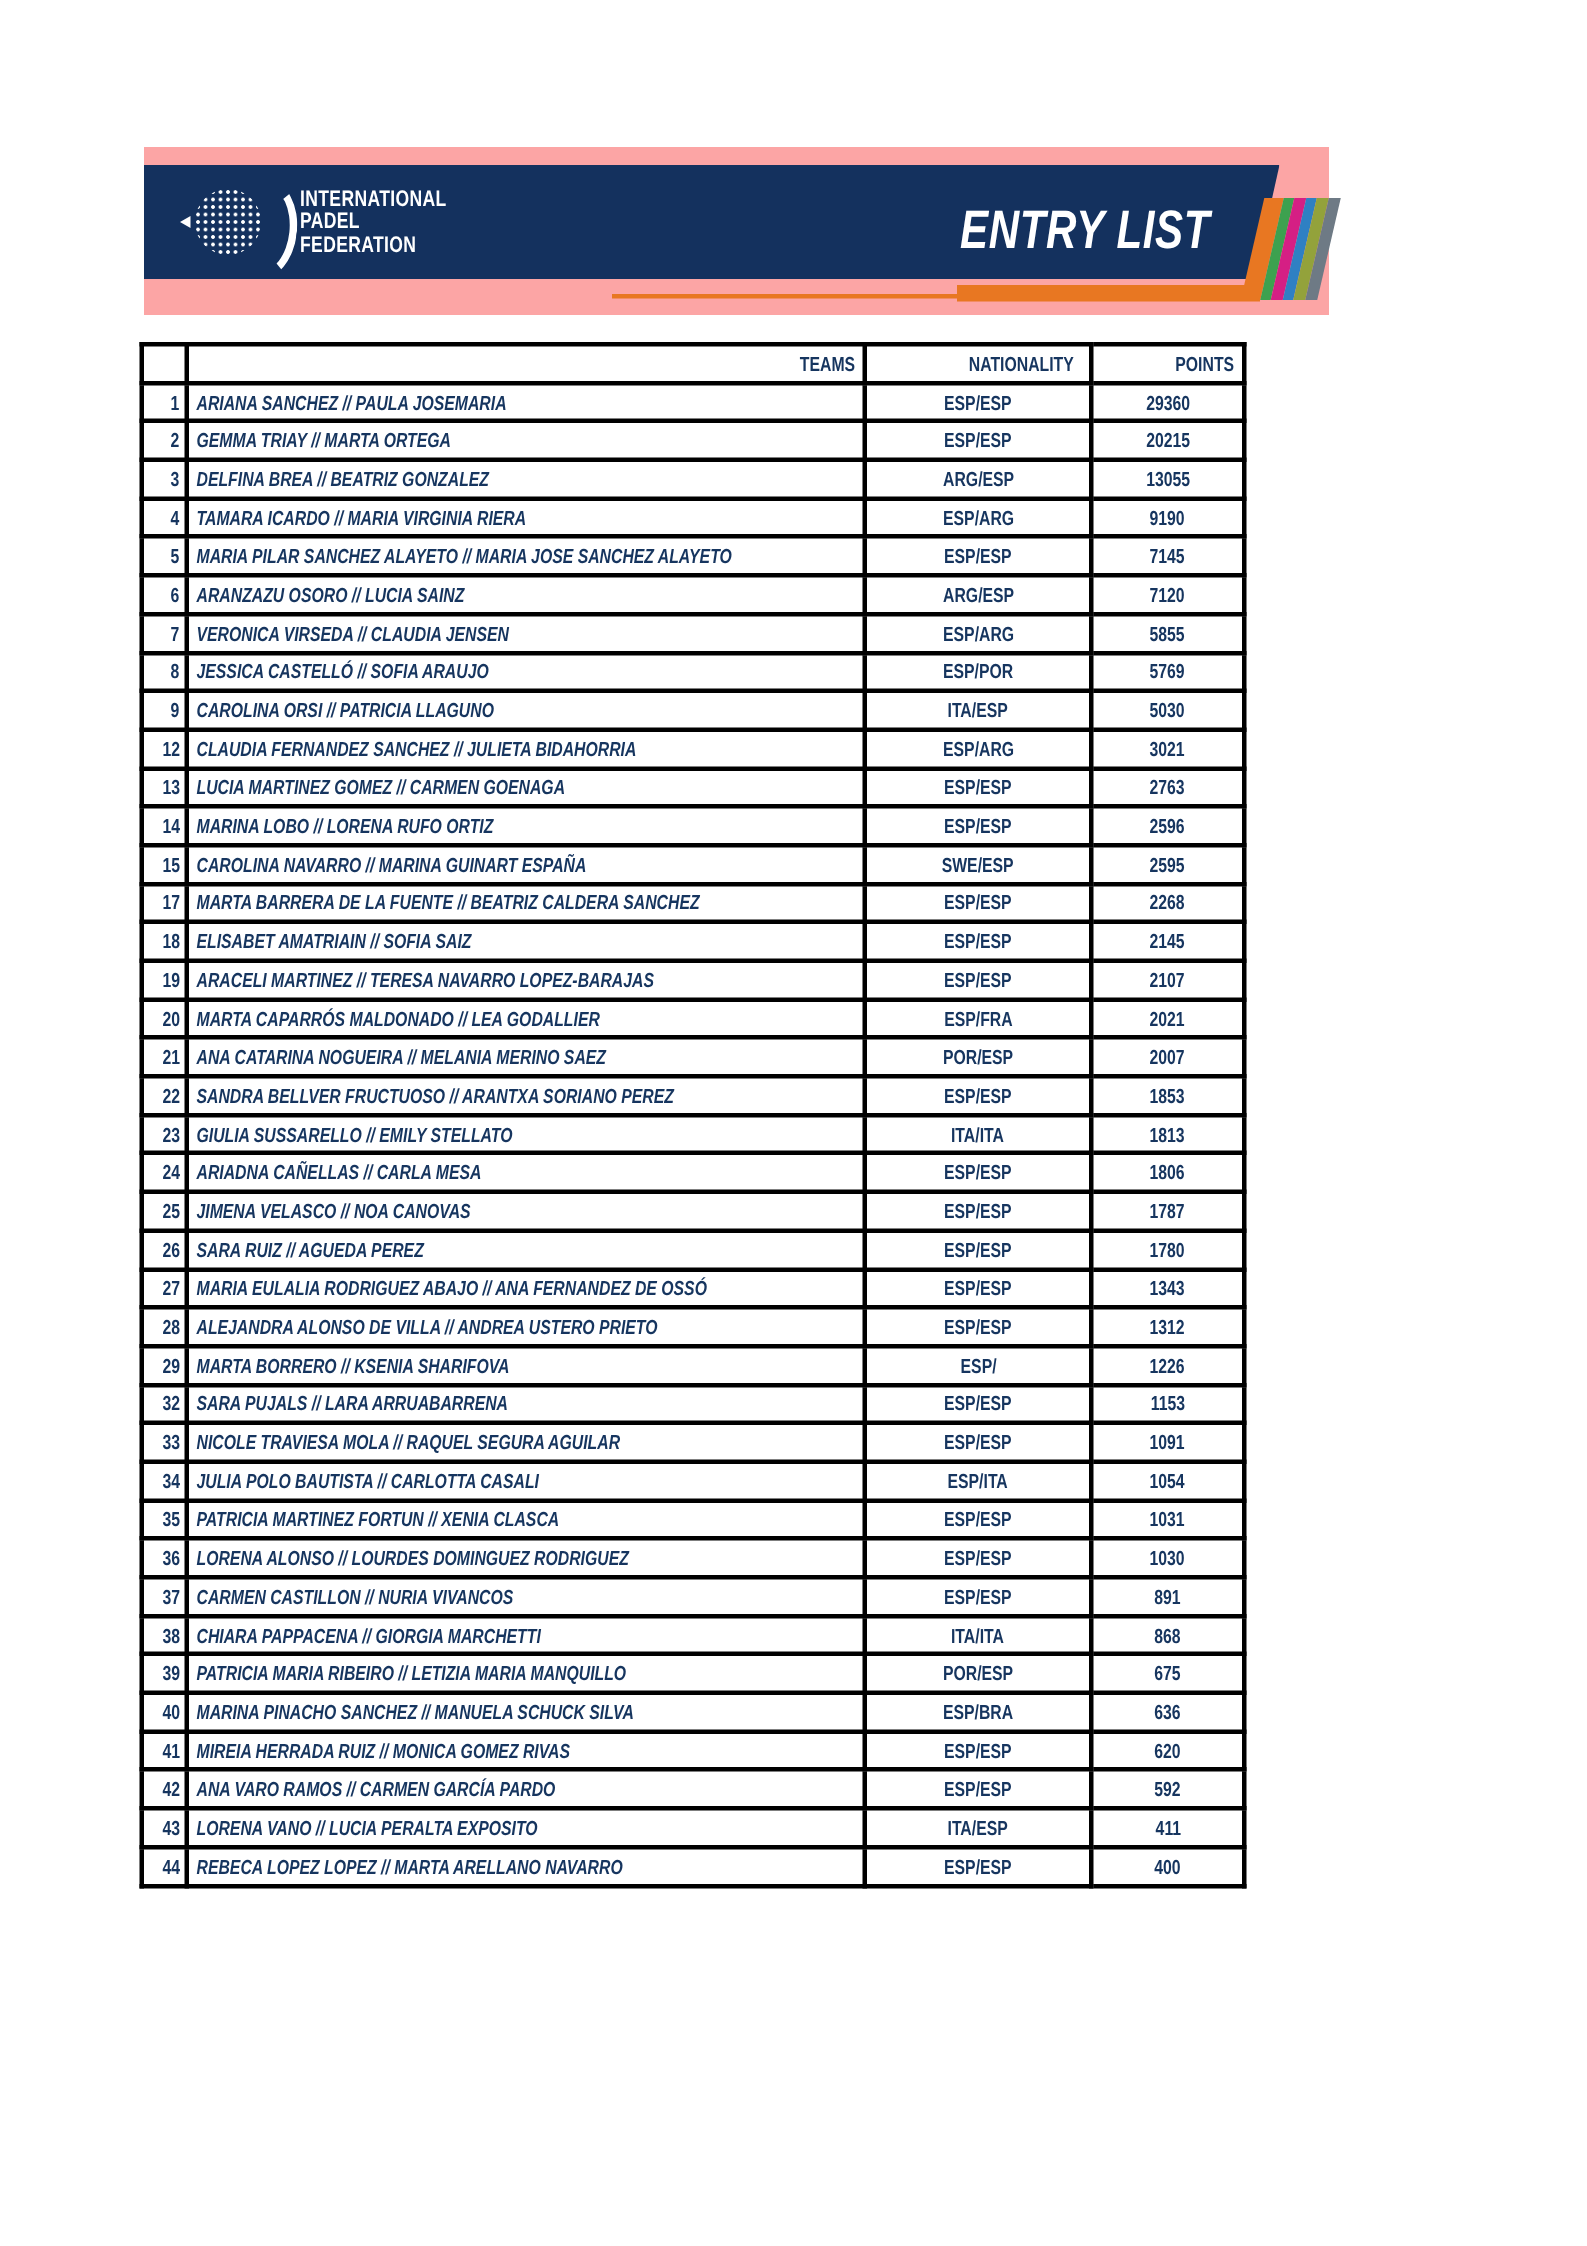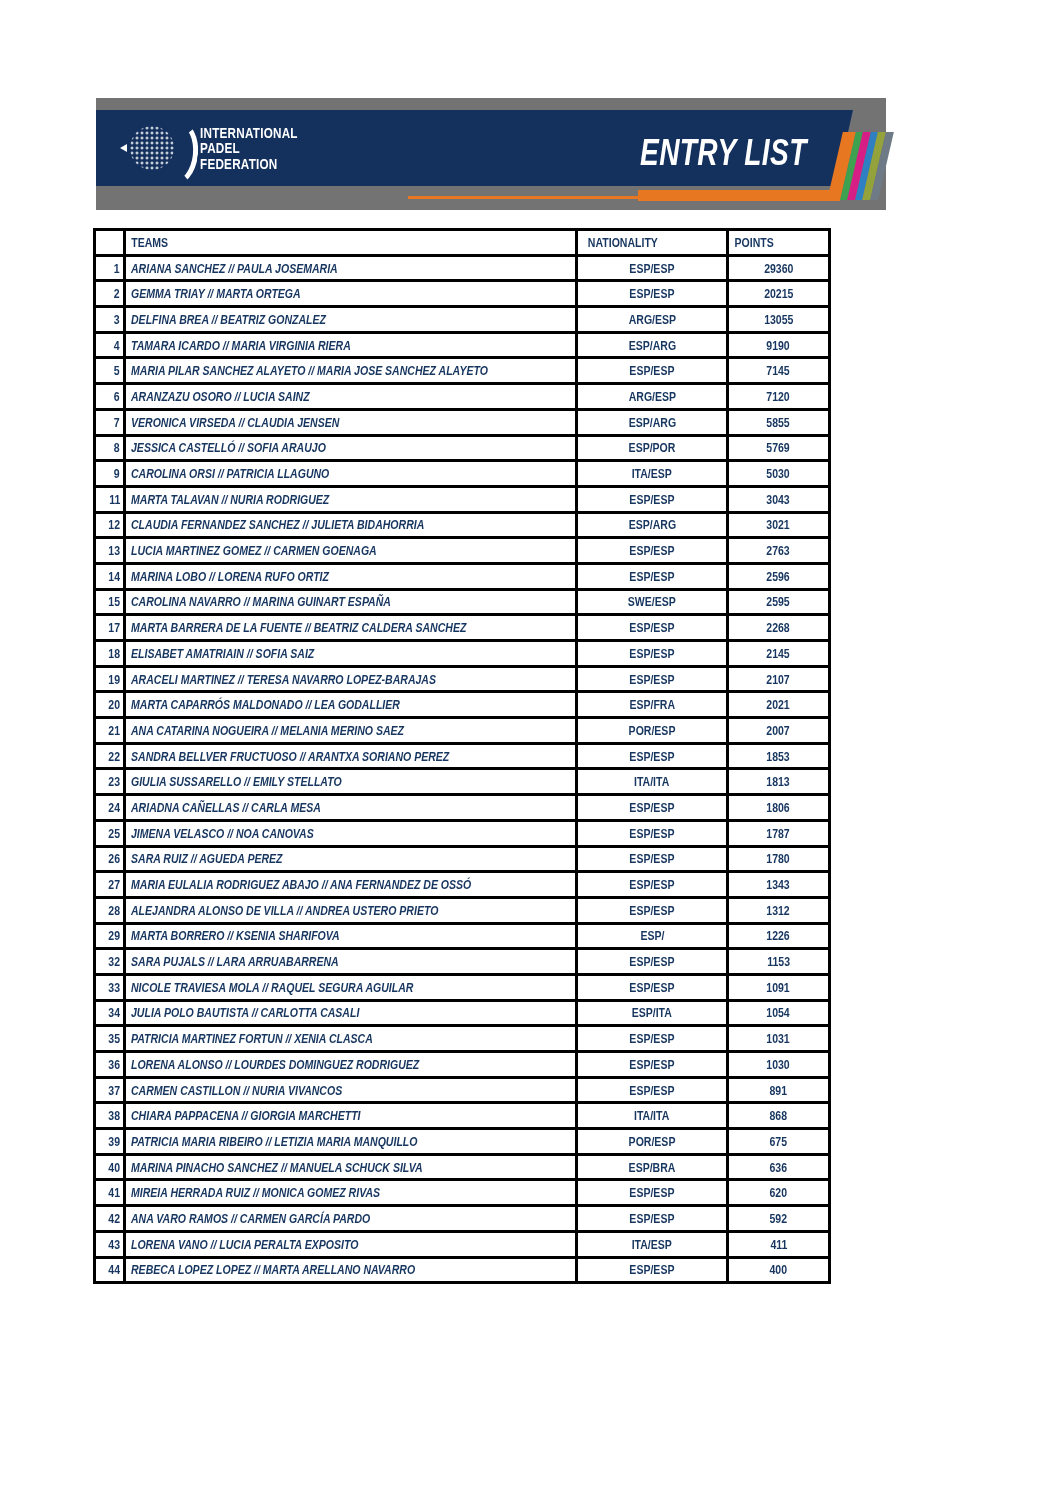--- a/index.html
+++ b/index.html
@@ -8,21 +8,21 @@
     background:#ffffff;
     position:relative;
     overflow:hidden;
     font-family:"Liberation Sans", sans-serif;
   }
 
   
   .header-area {
     position:absolute; left:96px; top:98px;
     width:790px; height:112px;
-    background:#737373;
+    background:#fca5a5;
   }
   .banner {
     position:absolute; left:0; top:12px;
     width:757px; height:76px;
     background:#14315e;
     clip-path:polygon(0 0, 100% 0, calc(100% - 17px) 100%, 0 100%);
   }
 
   
   .logo { position:absolute; left:26px; top:9px; display:flex; align-items:center; }
@@ -82,21 +82,21 @@
     border:3px solid #000000;
     height:22.7px;
     padding:0;
     color:#16355f;
     font-weight:bold;
     font-size:13.5px;
     background:#ffffff;
     overflow:hidden;
     white-space:nowrap;
   }
-  .entry-table th { text-align:left;margin-top:18px; }
+  .entry-table th { text-align:right;margin-top:18px; }
   td.rank { text-align:right; padding-right:3px; }
   td.team { text-align:left;  padding-left:5px;font-style:italic; }
   td.nat, td.pts { text-align:center; }
 
   
   .cond { display:inline-block; transform:scaleX(0.78); white-space:nowrap; }
   .cond.o-left   { transform-origin:left center; }
   .cond.o-center { transform-origin:center center; }
   .cond.o-right  { transform-origin:right center; }
 </style>
@@ -211,26 +211,20 @@
       </tr>
 
       <tr>
         <td class="rank"><span class="cond o-right">9</span></td>
         <td class="team"><span class="cond o-left">CAROLINA ORSI // PATRICIA LLAGUNO</span></td>
         <td class="nat"><span class="cond o-center">ITA/ESP</span></td>
         <td class="pts"><span class="cond o-center">5030</span></td>
       </tr>
 
 
-      <tr>
-        <td class="rank"><span class="cond o-right">11</span></td>
-        <td class="team"><span class="cond o-left">MARTA TALAVAN // NURIA RODRIGUEZ</span></td>
-        <td class="nat"><span class="cond o-center">ESP/ESP</span></td>
-        <td class="pts"><span class="cond o-center">3043</span></td>
-      </tr>
 
       <tr>
         <td class="rank"><span class="cond o-right">12</span></td>
         <td class="team"><span class="cond o-left">CLAUDIA FERNANDEZ SANCHEZ // JULIETA BIDAHORRIA</span></td>
         <td class="nat"><span class="cond o-center">ESP/ARG</span></td>
         <td class="pts"><span class="cond o-center">3021</span></td>
       </tr>
 
       <tr>
         <td class="rank"><span class="cond o-right">13</span></td>

